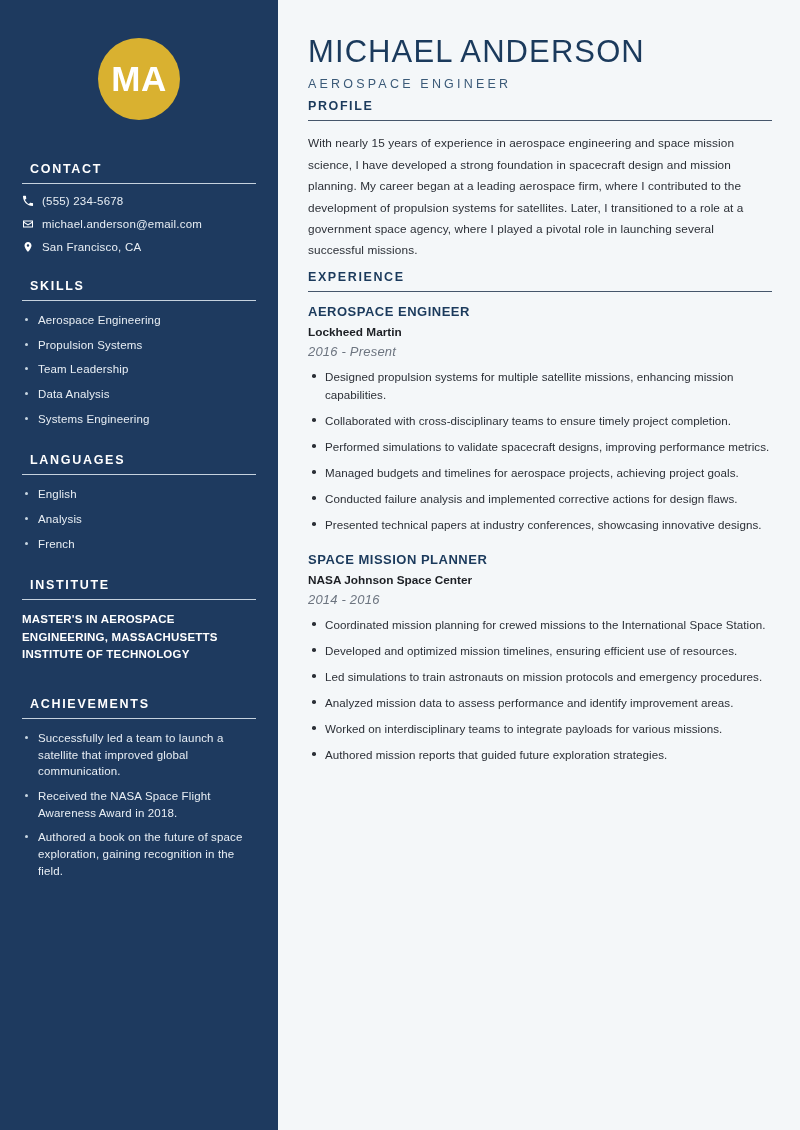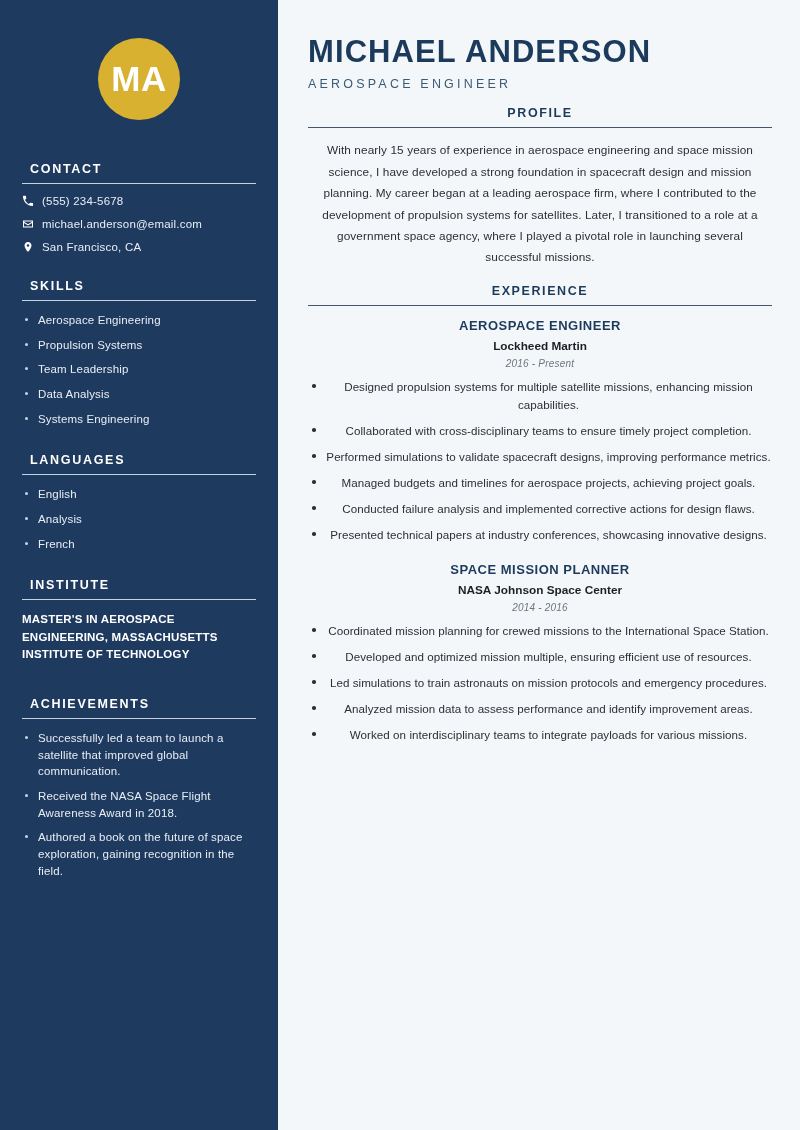--- a/index.html
+++ b/index.html
@@ -95,32 +95,32 @@
   .sidebar .tall-gap { height:8px; }
 
   
   .main {
     flex:1 1 auto;
     background:#f4f7f9;
     padding:34px 28px 0 30px;
   }
   .name {
     font-size:31px;
-    font-weight:bold;
+    font-weight:normal;
     color:#1b3a5c;
     letter-spacing:1.1px;
     line-height:1.15;
   }
   .role {
     font-size:12.5px;
     color:#3b5a78;
     letter-spacing:3.2px;
     margin-top:7px;
   }
-  .main-section { margin-top:15px;text-align:center; }
+  .main-section { margin-top:8px; }
   .main-head {
     font-size:12.5px;
     font-weight:bold;
     letter-spacing:1.6px;
     color:#1b3a5c;
     padding-bottom:7px;
   }
   .main-rule {
     height:1.5px;
     background:#45566b;
@@ -141,21 +141,21 @@
     letter-spacing:0.5px;
     margin-bottom:6px;
   }
   .job-company {
     font-size:11.8px;
     font-weight:bold;
     color:#1c1f24;
     margin-bottom:5px;
   }
   .job-dates {
-    font-size:10px;
+    font-size:13px;
     font-style:italic;
     color:#6d7580;
     margin-bottom:9px;
     letter-spacing:0.2px;
   }
   .job-list { list-style:none; }
   .job-list li {
     position:relative;
     padding-left:17px;
     margin-bottom:8px;
@@ -286,24 +286,25 @@
           <li>Presented technical papers at industry conferences, showcasing innovative designs.</li>
         </ul>
       </div>
 
       <div class="job">
         <div class="job-title">SPACE MISSION PLANNER</div>
         <div class="job-company">NASA Johnson Space Center</div>
         <div class="job-dates">2014 - 2016</div>
         <ul class="job-list">
           <li>Coordinated mission planning for crewed missions to the International Space Station.</li>
-          <li>Developed and optimized mission multiple, ensuring efficient use of resources.</li>
+          <li>Developed and optimized mission timelines, ensuring efficient use of resources.</li>
           <li>Led simulations to train astronauts on mission protocols and emergency procedures.</li>
           <li>Analyzed mission data to assess performance and identify improvement areas.</li>
           <li>Worked on interdisciplinary teams to integrate payloads for various missions.</li>
+          <li>Authored mission reports that guided future exploration strategies.</li>
         </ul>
       </div>
 
     </section>
 
   </main>
 
 </div>
 
 </body></html>

